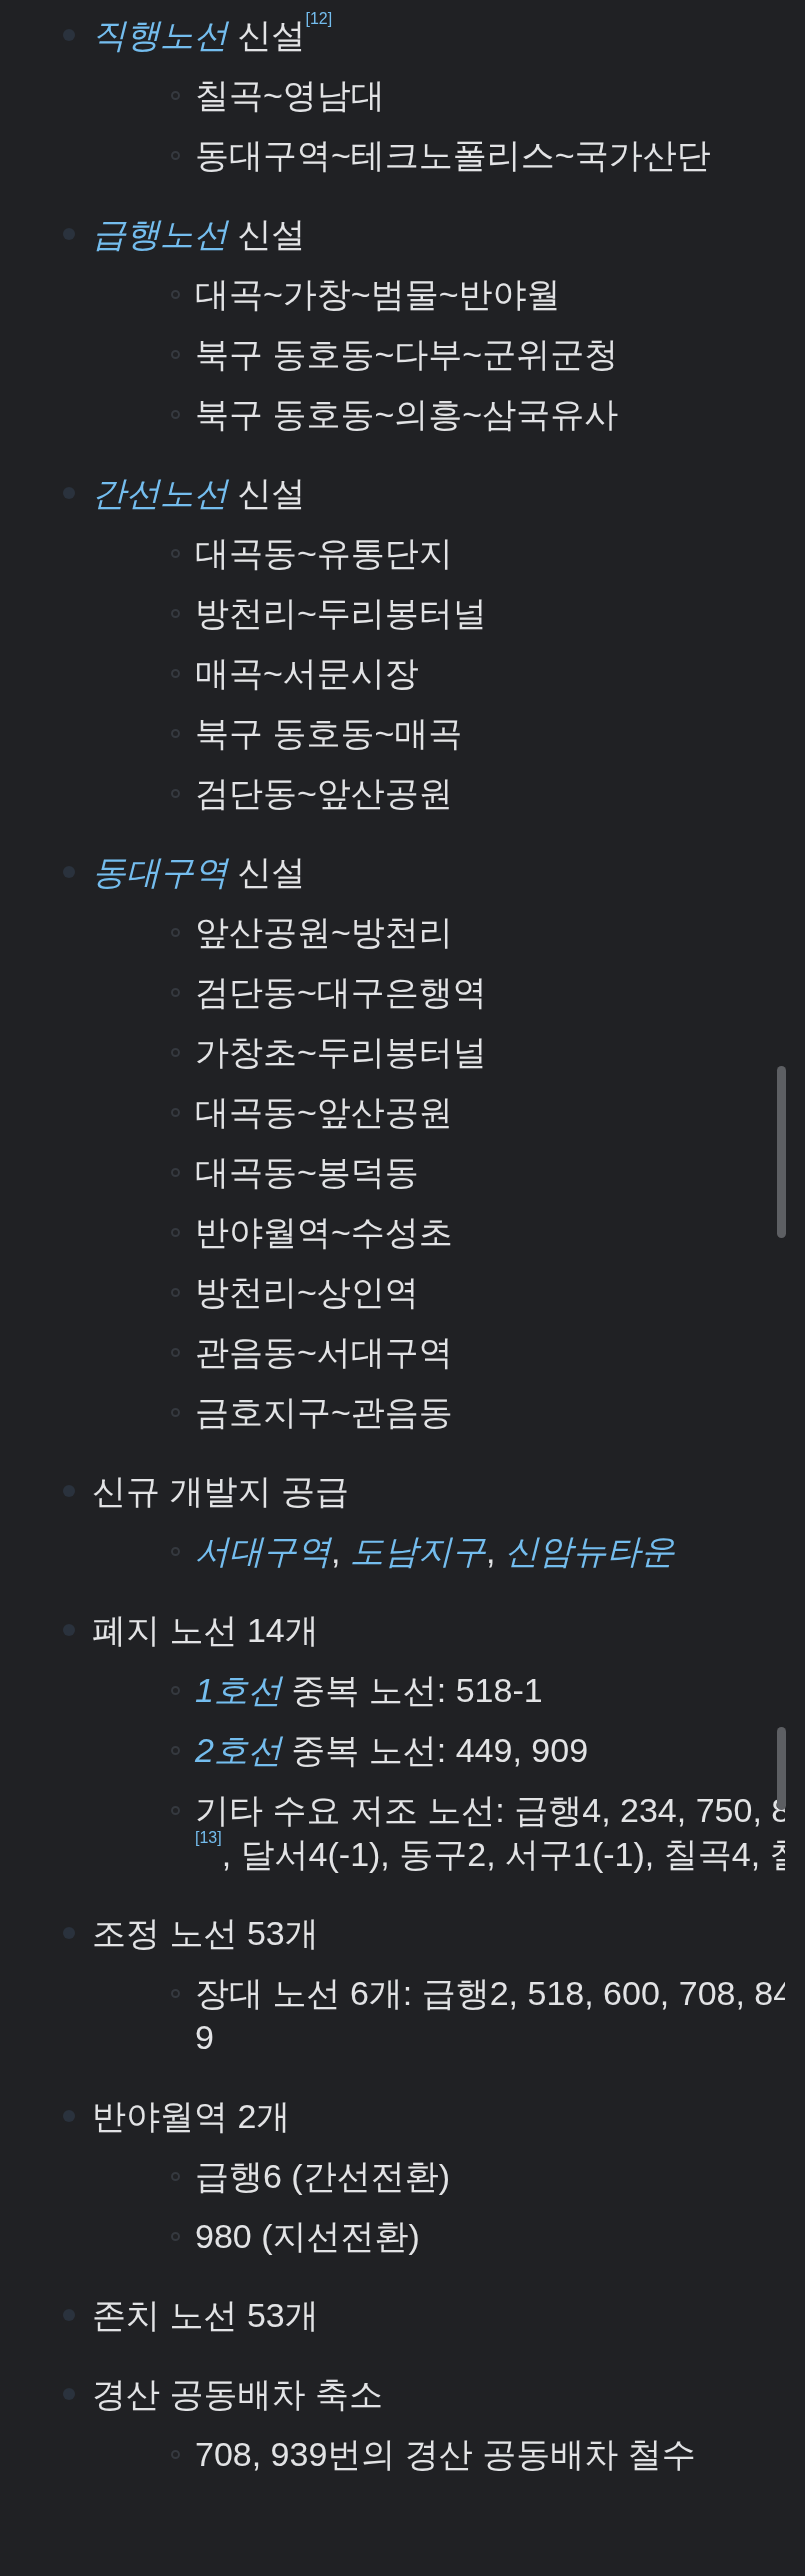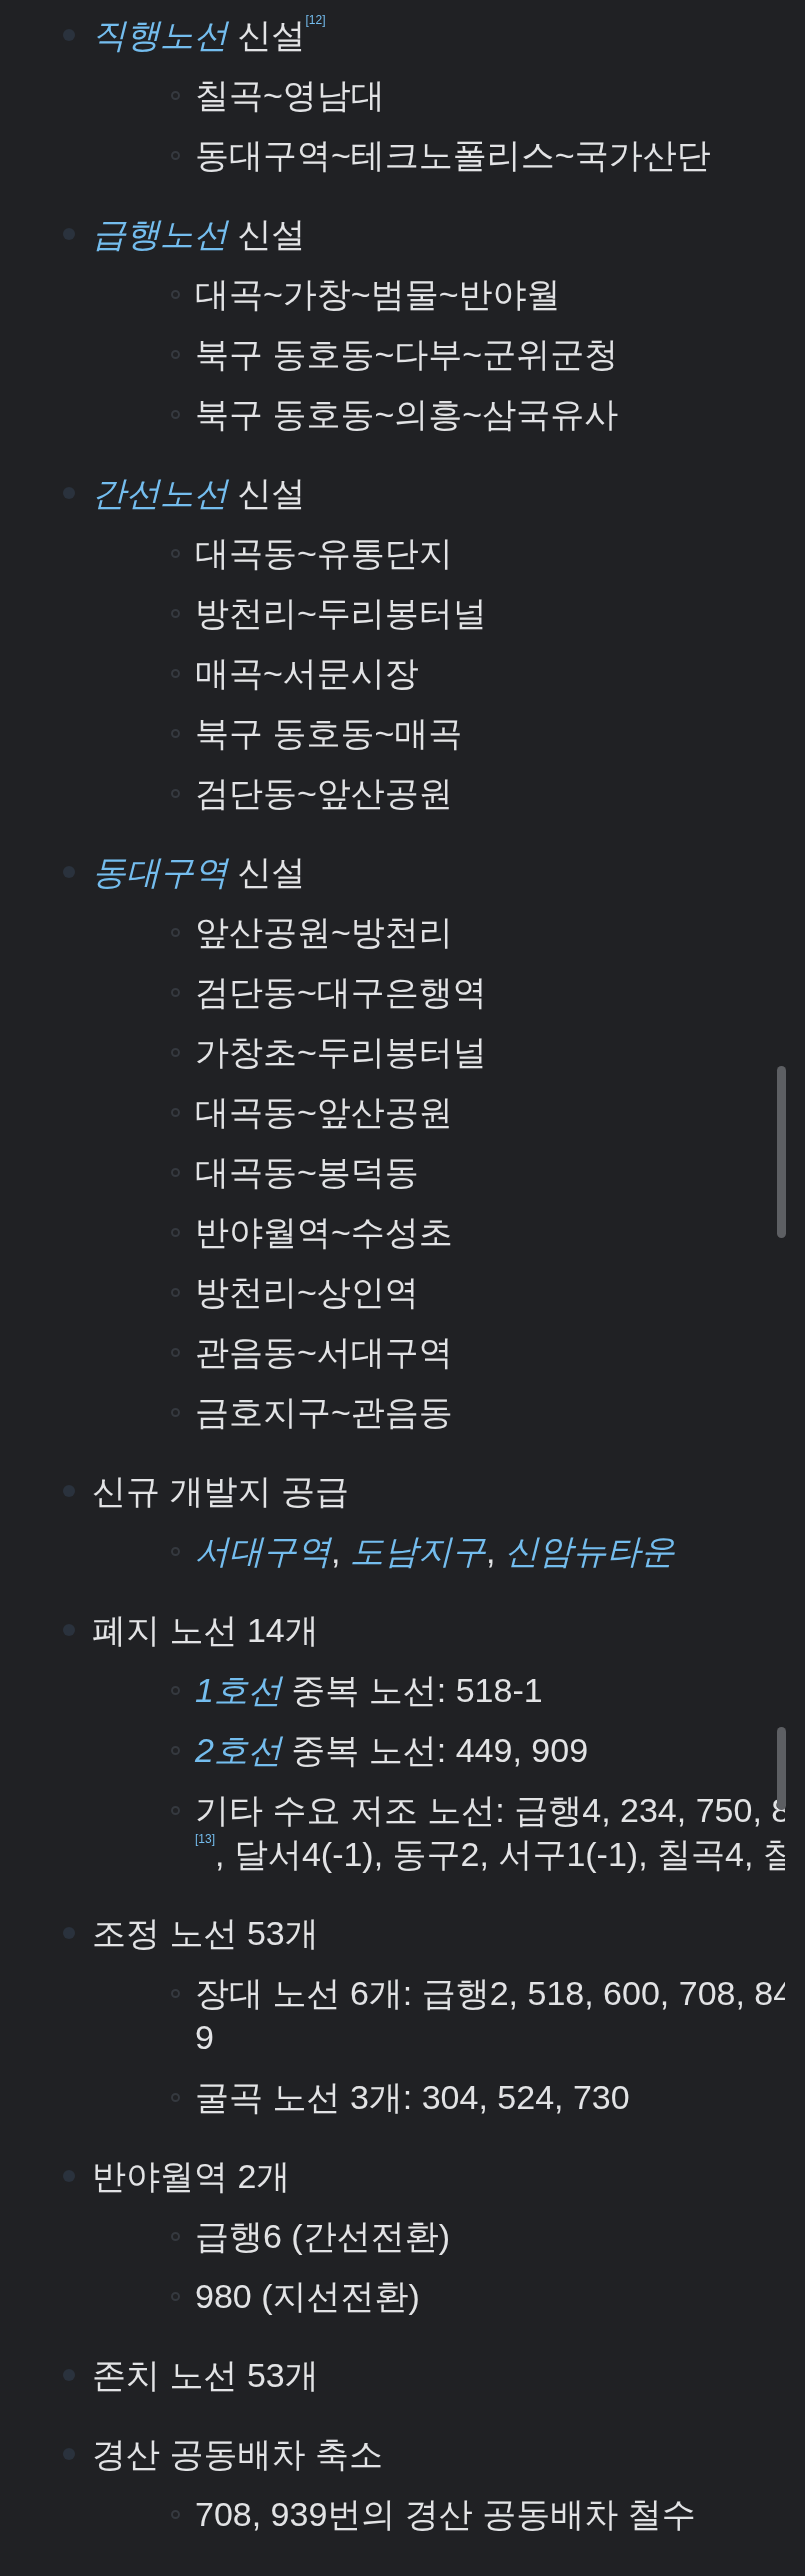--- a/index.html
+++ b/index.html
@@ -40,21 +40,21 @@
     background:var(--bullet1);
   }
   .bullet2{
     position:absolute;left:-24px;top:18px;
     width:9.4px;height:9.4px;border-radius:50%;
     border:2px solid var(--bullet2);
     background:transparent;
   }
   a.wiki-link{color:var(--link);text-decoration:none;cursor:pointer;font-style:italic;}
   sup.footnote{
-    font-size:12px;line-height:0;
+    font-size:16px;line-height:0;
     position:relative;top:-10.7px;
     color:var(--link);cursor:pointer;
   }
   .scroll-thumb{
     position:absolute;
     right:20px;
     width:8.7px;border-radius:4.7px;
     background:var(--thumb);
   }
 </style>
@@ -93,21 +93,20 @@
       <li class="group"><span class="bullet1"></span><span>신규 개발지 공급</span><ul class="level2">
           <li class="item"><span class="bullet2"></span><a class="wiki-link">서대구역</a><span>, </span><a class="wiki-link">도남지구</a><span>, </span><a class="wiki-link">신암뉴타운</a></li>
         </ul></li>
       <li class="group"><span class="bullet1"></span><span>폐지 노선 14개</span><ul class="level2">
           <li class="item"><span class="bullet2"></span><a class="wiki-link">1호선</a><span> 중복 노선: 518-1</span></li>
           <li class="item"><span class="bullet2"></span><a class="wiki-link">2호선</a><span> 중복 노선: 449, 909</span></li>
           <li class="item"><span class="bullet2"></span><span>기타 수요 저조 노선: 급행4, 234, 750, 849-1</span><br><sup class="footnote">[13]</sup><span>, 달서4(-1), 동구2, 서구1(-1), 칠곡4, 칠곡6</span></li>
         </ul></li>
       <li class="group"><span class="bullet1"></span><span>조정 노선 53개</span><ul class="level2">
           <li class="item"><span class="bullet2"></span><span>장대 노선 6개: 급행2, 518, 600, 708, 840, 93</span><br><span>9</span></li>
-          <li class="item"><span class="bullet2"></span><span>굴곡 노선 3개: 304, 524, 730</span></li>
         </ul></li>
       <li class="group"><span class="bullet1"></span><span>반야월역 2개</span><ul class="level2">
           <li class="item"><span class="bullet2"></span><span>급행6 (간선전환)</span></li>
           <li class="item"><span class="bullet2"></span><span>980 (지선전환)</span></li>
         </ul></li>
       <li class="group"><span class="bullet1"></span><span>존치 노선 53개</span></li>
       <li class="group"><span class="bullet1"></span><span>경산 공동배차 축소</span><ul class="level2">
           <li class="item"><span class="bullet2"></span><span>708, 939번의 경산 공동배차 철수</span></li>
         </ul></li>
     </ul>

